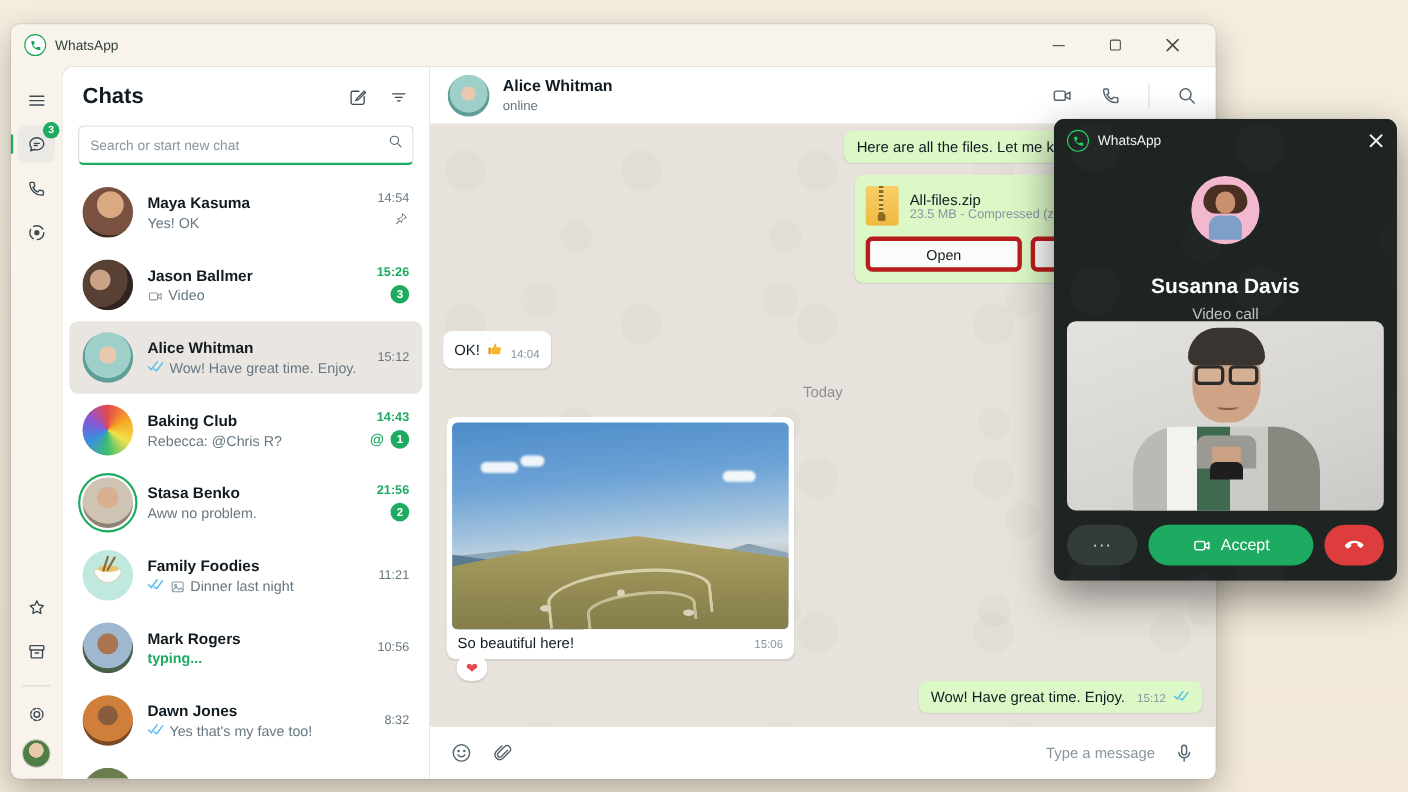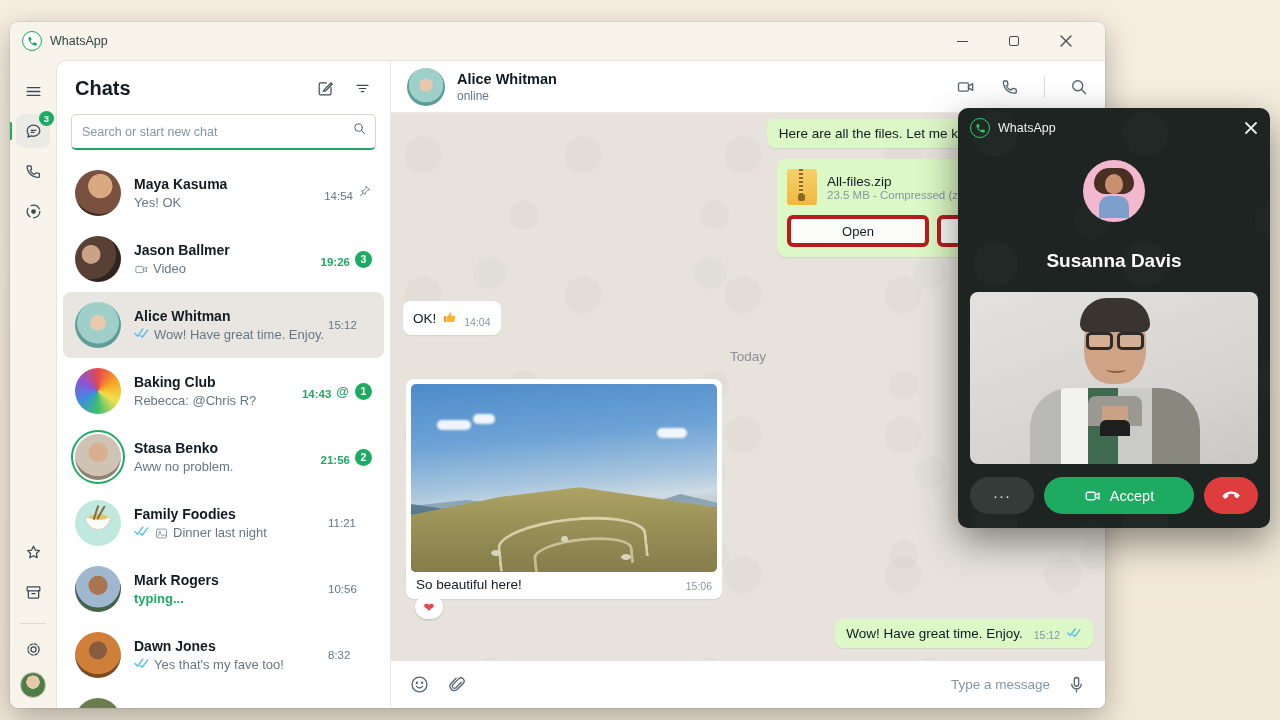--- a/index.html
+++ b/index.html
@@ -54,21 +54,21 @@
   .chat-row.selected{ background:#e9e6e1; }
   .avatar{ width:46px; height:46px; min-width:46px; border-radius:50%; margin-right:13px; position:relative; overflow:hidden; }
   .avatar.ring{ overflow:visible; }
   .avatar.ring::after{ content:""; position:absolute; inset:-4px; border:2px solid #1daa61; border-radius:50%; }
   .row-main{ flex:1; min-width:0; }
   .row-name{ font-size:14px; font-weight:bold; color:#111b21; line-height:20px; white-space:nowrap; }
   .row-preview{ font-size:13px; color:#667781; line-height:18px; display:flex; align-items:center; gap:4px; white-space:nowrap; overflow:hidden; }
   .row-preview svg{ width:15px; height:15px; stroke:#8696a0; stroke-width:1.5; fill:none; stroke-linecap:round; }
   .row-preview .ticks svg{ stroke:#53bdeb; width:16px; height:12px; }
   .row-preview.typing{ color:#1daa61; font-weight:bold; }
-  .row-meta{ display:flex; flex-direction:row; align-items:flex-end; gap:5px; min-width:44px; }
+  .row-meta{ display:flex; flex-direction:column; align-items:flex-end; gap:5px; min-width:44px; }
   .row-time{ font-size:11.5px; color:#667781; }
   .row-time.green{ color:#1daa61; font-weight:bold; }
   .meta-icons{ display:flex; align-items:center; gap:6px; }
   .badge{ min-width:17px; height:17px; border-radius:9px; background:#1daa61; color:#fff; font-size:10.5px; font-weight:bold; display:flex; align-items:center; justify-content:center; padding:0 4px; }
   .mention{ color:#1daa61; font-size:13px; font-weight:bold; }
   .pin-icon svg{ width:14px; height:14px; stroke:#667781; stroke-width:1.5; fill:none; stroke-linecap:round; }
 
   
   .av-maya{ background:radial-gradient(circle at 55% 35%, #d9a982 0 30%, #7a5140 32% 70%, #3c2b22 72%), #3c2b22; }
   .av-jason{ background:radial-gradient(circle at 35% 40%, #caa386 0 22%, #594035 24% 60%, #2f2420 62%), #2f2420; }
@@ -307,21 +307,21 @@
             <div class="row-name">Jason Ballmer</div>
             <div class="row-preview">
               <svg viewBox="0 0 24 24">
                   <rect x="3" y="7" width="12" height="10" rx="2"></rect>
                   <path d="M15 11l5-3v8l-5-3z"></path>
                 </svg>
               <span>Video</span>
             </div>
           </div>
           <div class="row-meta">
-            <span class="row-time green">19:26</span>
+            <span class="row-time green">15:26</span>
             <span class="badge">3</span>
           </div>
         </div>
 
         <div class="chat-row selected">
           <div class="avatar av-alice"></div>
           <div class="row-main">
             <div class="row-name">Alice Whitman</div>
             <div class="row-preview">
               <span class="ticks"><svg viewBox="0 0 18 12">
@@ -568,20 +568,21 @@
         </svg>
     </span>
   </div>
 
   <div class="caller-avatar">
     <span class="ca-hair"></span>
       <span class="ca-face"></span>
       <span class="ca-shirt"></span>
   </div>
   <div class="caller-name">Susanna Davis</div>
+  <div class="call-type">Video call</div>
 
   <div class="call-preview">
     <span class="cp-body"></span>
     <span class="cp-collar"></span>
     <span class="cp-neck"></span>
     <span class="cp-tshirt"></span>
     <span class="cp-head"></span>
     <span class="cp-hair"></span>
     <span class="cp-glasses">
         <i></i>

